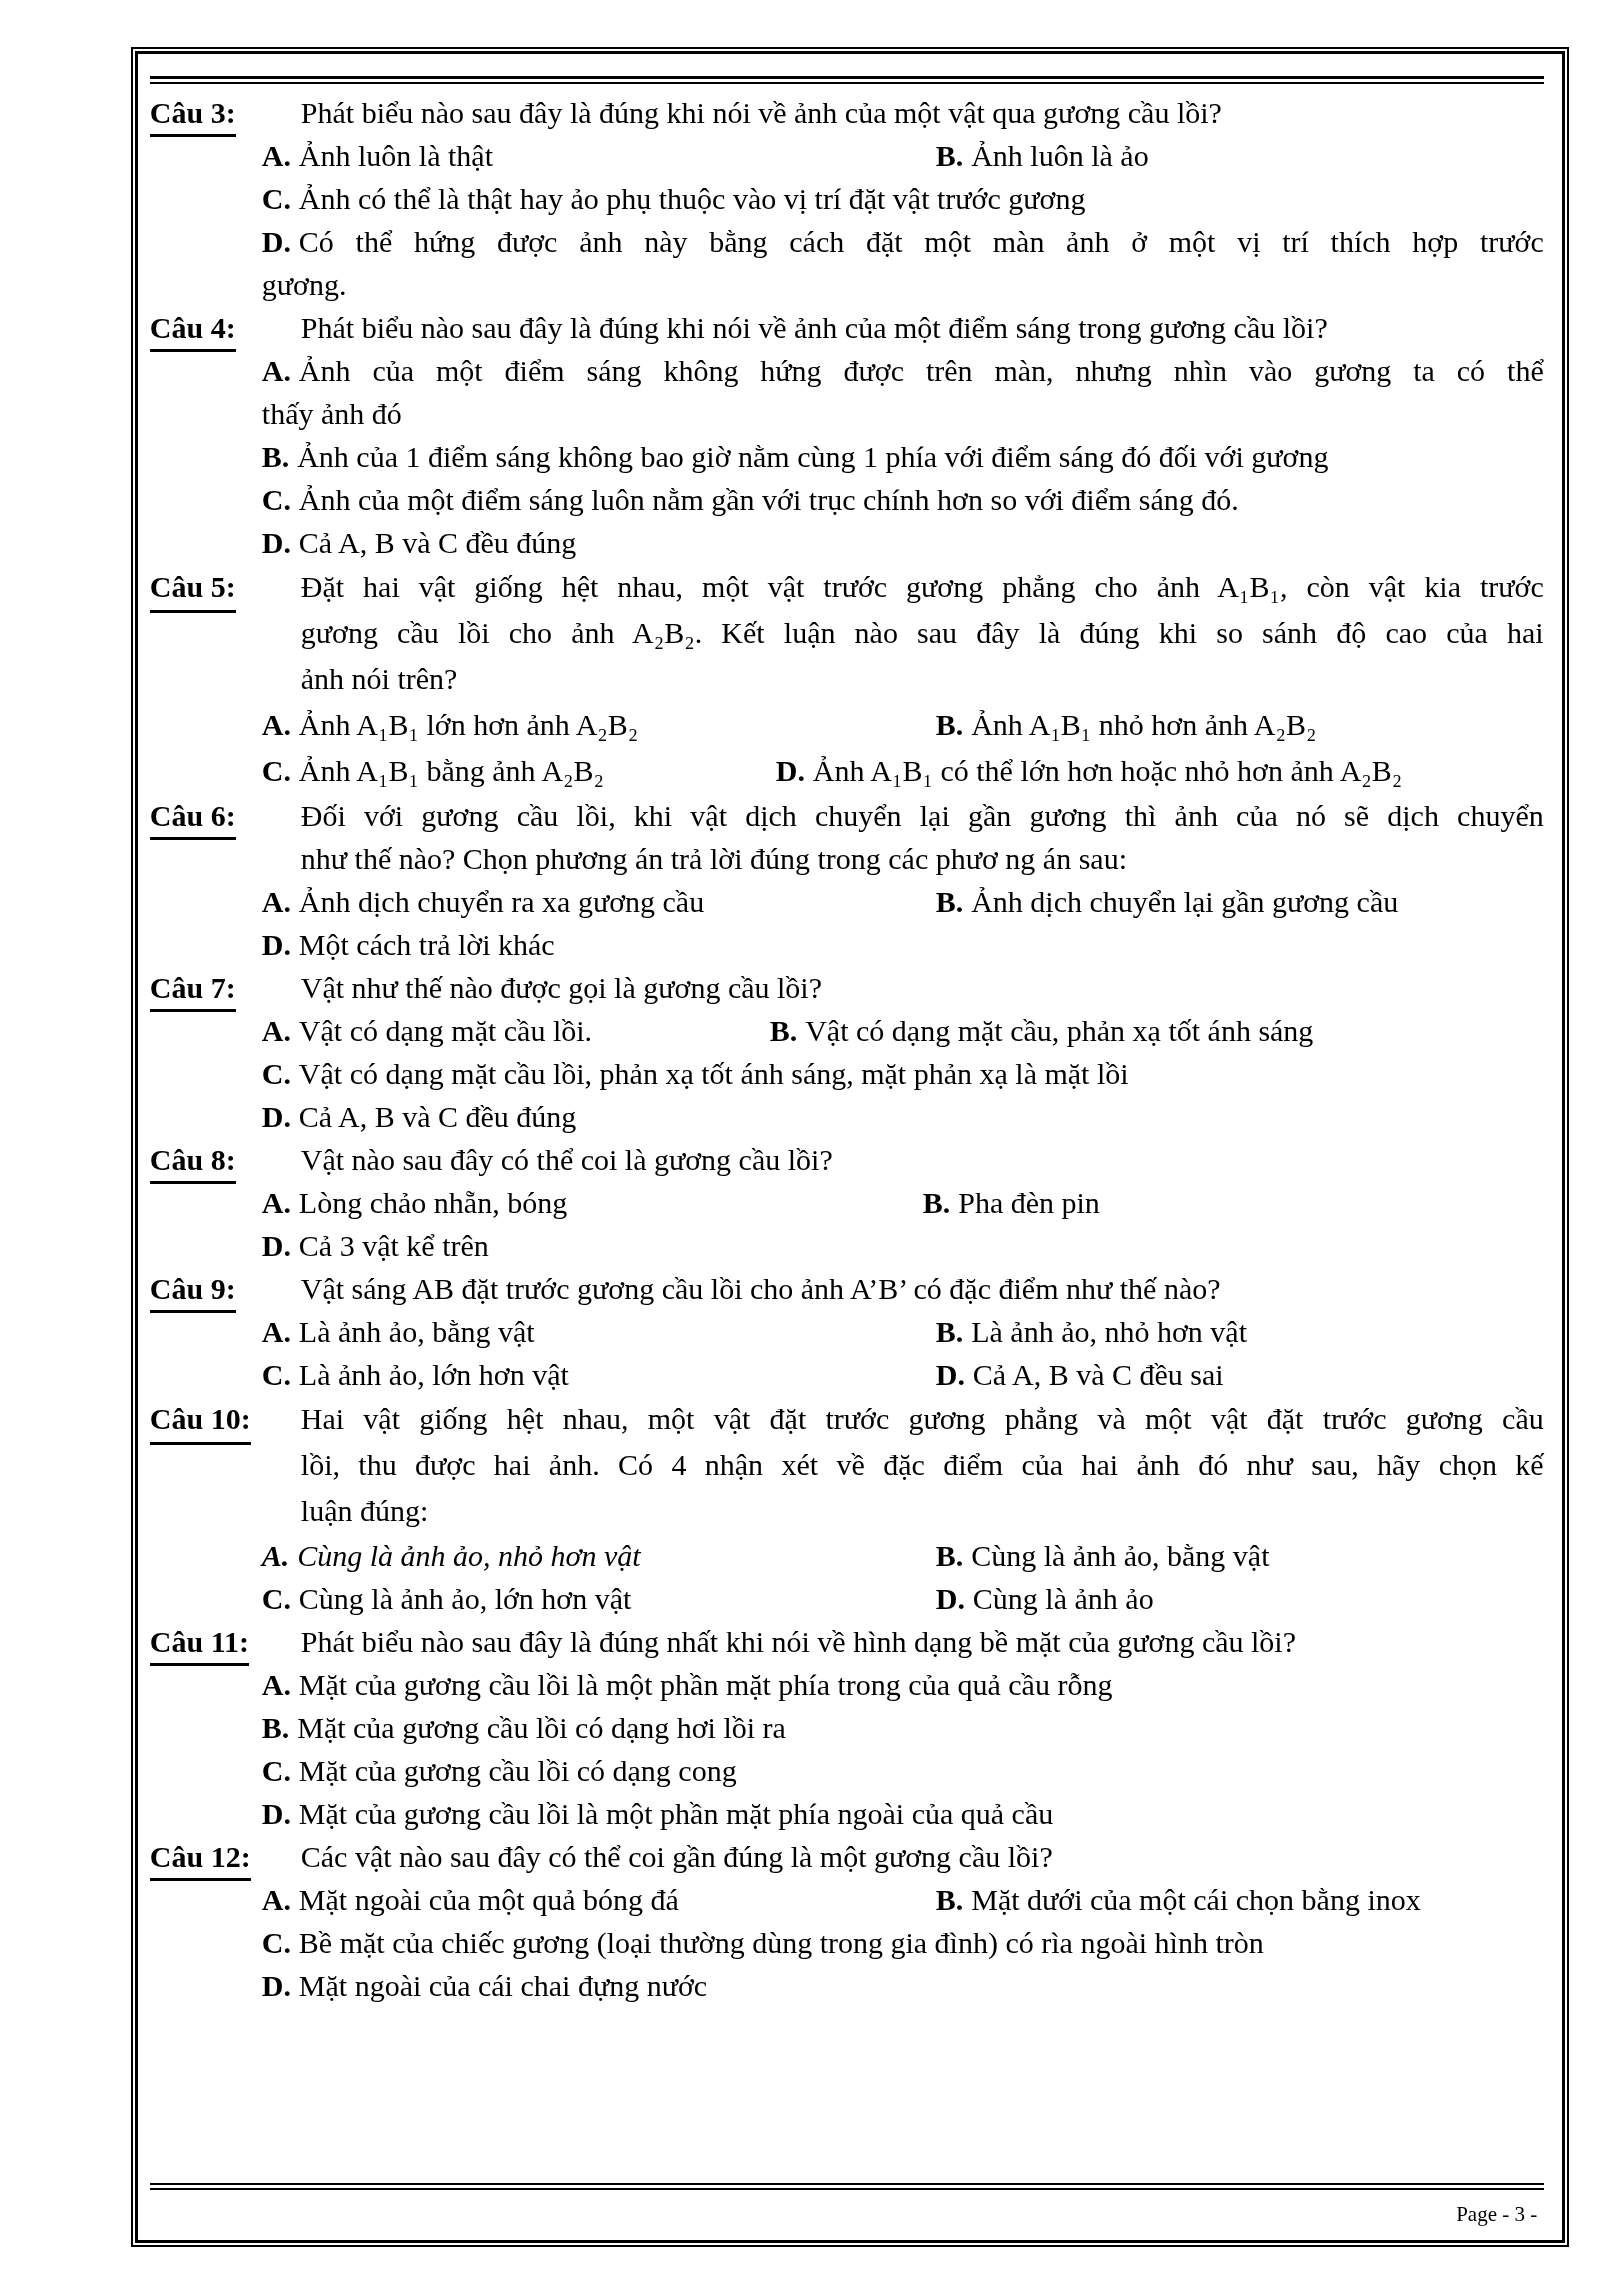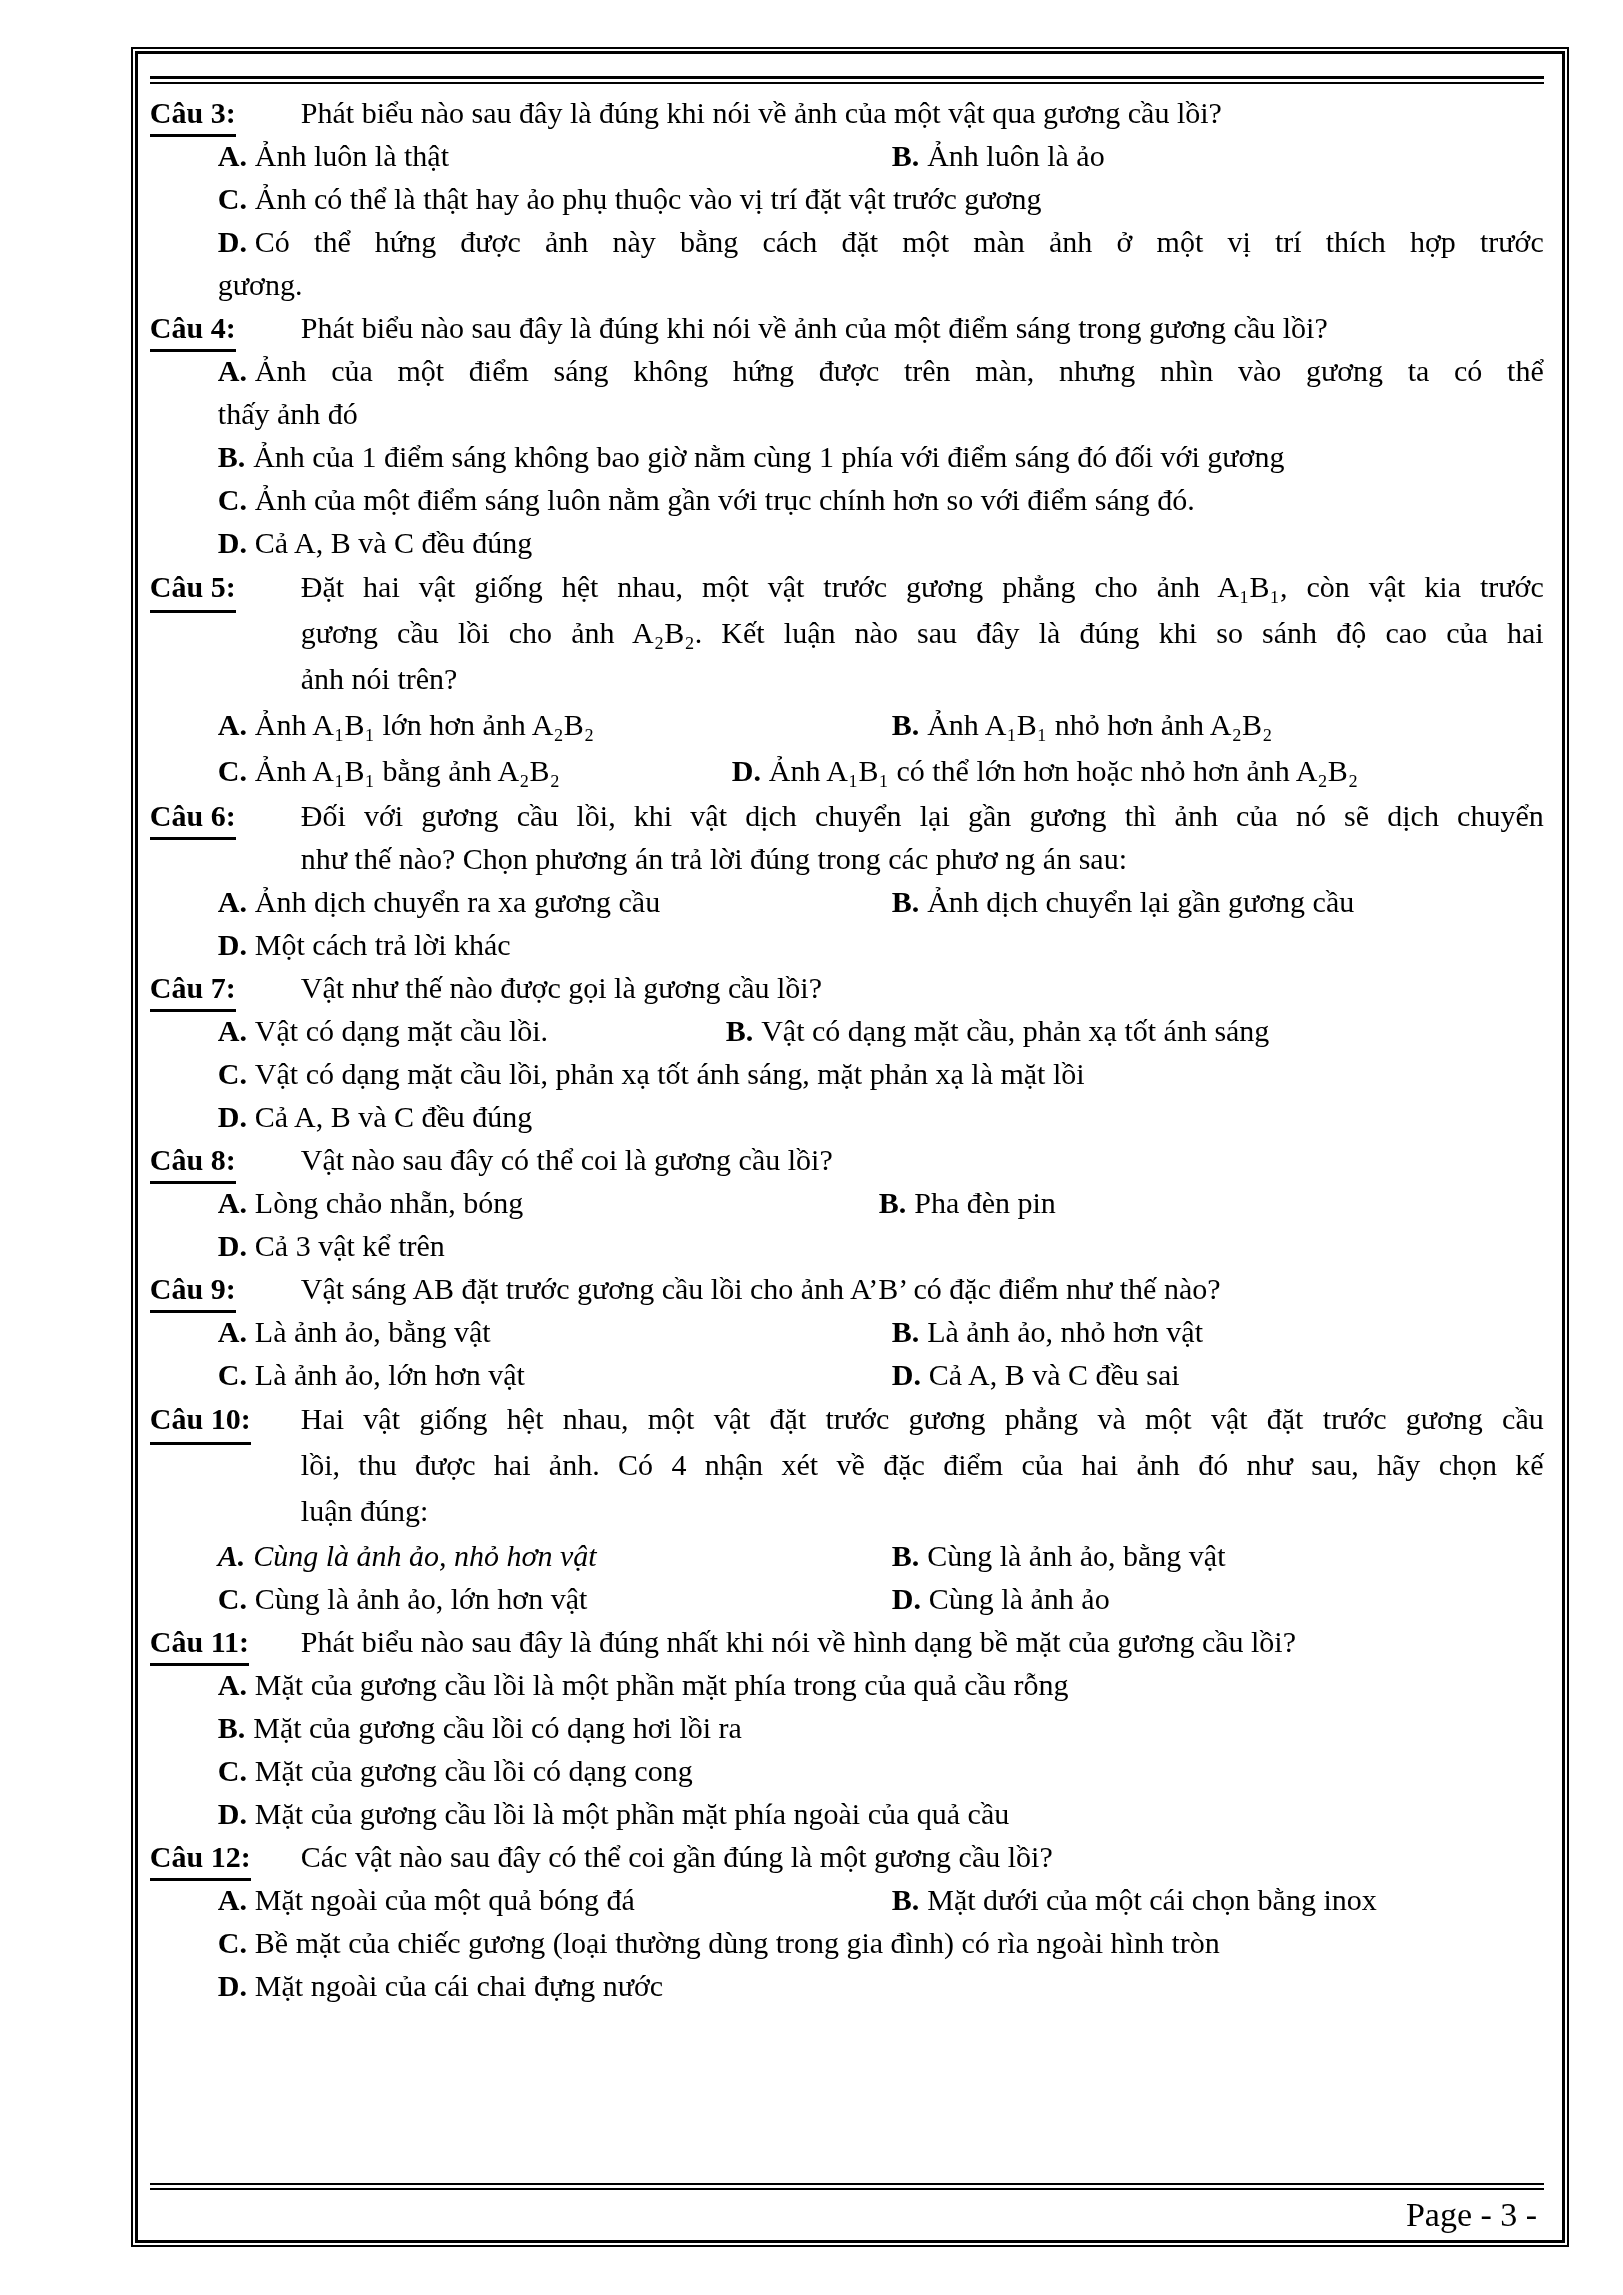--- a/index.html
+++ b/index.html
@@ -49,40 +49,40 @@
   .qline { position: relative; }
   .qline.wide { line-height: 46px; }
   .q-label {
     position: absolute;
     left: 0;
     top: 0;
     font-weight: bold;
     border-bottom: 3.3px solid #000;
   }
   .q-text { margin-left: 151px; }
-  .opt-row { margin-left: 68px; }
+  .opt-row { margin-left: 112px; }
   .opt-row.pair { display: flex; }
   .opt-cell.c1 { flex: 0 0 auto; }
   .opt-cell.c2 { flex: 1 1 auto; }
   .opt-letter { font-weight: bold; padding-right: 7.9px; }
   .j { text-align: justify; text-align-last: justify; }
   .footer {
     position: absolute;
     left: 11.8px;
     right: 18.3px;
     bottom: 5.2px;
   }
   .footer-rule {
     height: 3.3px;
     border-top: 2.6px solid #000;
     border-bottom: 2.6px solid #000;
   }
   .page-number {
     text-align: right;
-    font-size: 34px;
+    font-size: 21px;
     line-height: 41px;
     margin-top: 3.9px;
     padding-right: 6.5px;
   }
 </style>
 </head>
 <body>
 
 <div class="page-border">
   <div class="page-inner">

